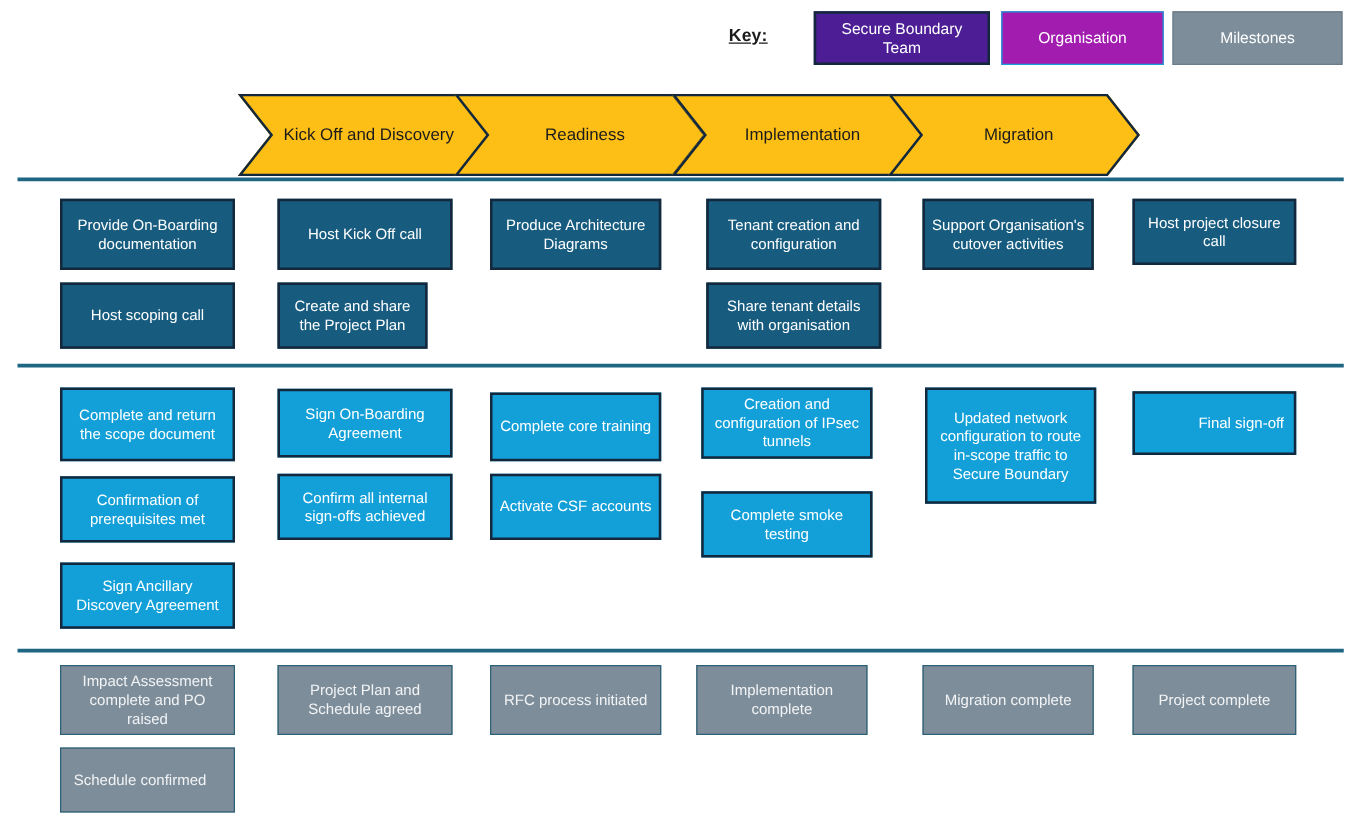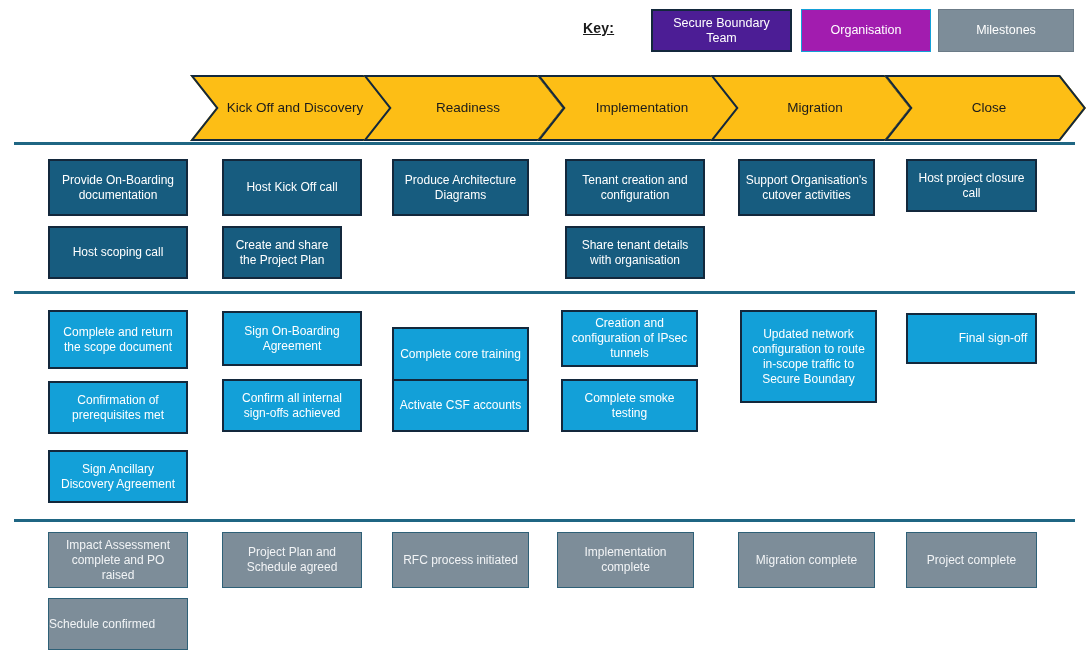--- a/index.html
+++ b/index.html
@@ -142,21 +142,21 @@
     border: 2px solid #13283c;
   }
   .card.ms {
     background: #7d8d99;
     border: 1px solid #2e6077;
     color: #f2f4f6;
   }
   .card.left-align {
     justify-content: flex-start;
     text-align: left;
-    padding-left: 0;
+    padding-left: 10px;
   }
 </style>
 </head>
 <body>
 
 <div id="key-area">
   <div id="key-label">Key:</div>
   <div class="key-box" id="key-sbt">Secure Boundary Team</div>
   <div class="key-box" id="key-org">Organisation</div>
   <div class="key-box" id="key-ms">Milestones</div>
@@ -188,28 +188,20 @@
       <span class="arrow-inner">Implementation</span>
     </div>
     <div class="phase-arrow" style="left: 710px; width: 202px;">
       <span class="arrow-stroke">
         <svg viewBox="0 0 202 66" preserveAspectRatio="none">
           <polygon points="0,0 176,0 202,33 176,66 0,66 26,33" fill="none" stroke="#13283c" stroke-width="4"></polygon>
         </svg>
       </span>
       <span class="arrow-inner">Migration</span>
     </div>
-    <div class="phase-arrow" style="left: 884px; width: 202px;">
-      <span class="arrow-stroke">
-        <svg viewBox="0 0 202 66" preserveAspectRatio="none">
-          <polygon points="0,0 176,0 202,33 176,66 0,66 26,33" fill="none" stroke="#13283c" stroke-width="4"></polygon>
-        </svg>
-      </span>
-      <span class="arrow-inner">Close</span>
-    </div>
   </div>
 
 <div class="divider" id="divider-top"></div>
 <div class="divider" id="divider-mid"></div>
 <div class="divider" id="divider-bottom"></div>
 
 <div id="lanes-root">
     <div>
       <div class="card sbt" style="left: 48px; top: 159px; width: 140px; height: 57px;">
         <span>Provide On-Boarding documentation</span>
@@ -248,30 +240,30 @@
       </div>
       <div class="card org" style="left: 48px; top: 450px; width: 140px; height: 53px;">
         <span>Sign Ancillary Discovery Agreement</span>
       </div>
       <div class="card org" style="left: 222px; top: 311px; width: 140px; height: 55px;">
         <span>Sign On-Boarding Agreement</span>
       </div>
       <div class="card org" style="left: 222px; top: 379px; width: 140px; height: 53px;">
         <span>Confirm all internal sign-offs achieved</span>
       </div>
-      <div class="card org" style="left: 392px; top: 327px; width: 137px; height: 55px;">
+      <div class="card org" style="left: 392px; top: 314px; width: 137px; height: 55px;">
         <span>Complete core training</span>
       </div>
       <div class="card org" style="left: 392px; top: 379px; width: 137px; height: 53px;">
         <span>Activate CSF accounts</span>
       </div>
       <div class="card org" style="left: 561px; top: 310px; width: 137px; height: 57px;">
         <span>Creation and configuration of IPsec tunnels</span>
       </div>
-      <div class="card org" style="left: 561px; top: 379px; width: 137px; height: 53px;">
+      <div class="card org" style="left: 561px; top: 393px; width: 137px; height: 53px;">
         <span>Complete smoke testing</span>
       </div>
       <div class="card org" style="left: 740px; top: 310px; width: 137px; height: 93px;">
         <span>Updated network configuration to route in-scope traffic to Secure Boundary</span>
       </div>
       <div class="card org" style="left: 906px; top: 313px; width: 131px; height: 51px; padding-left: 48px;">
         <span>Final sign-off</span>
       </div>
     </div>
     <div>

